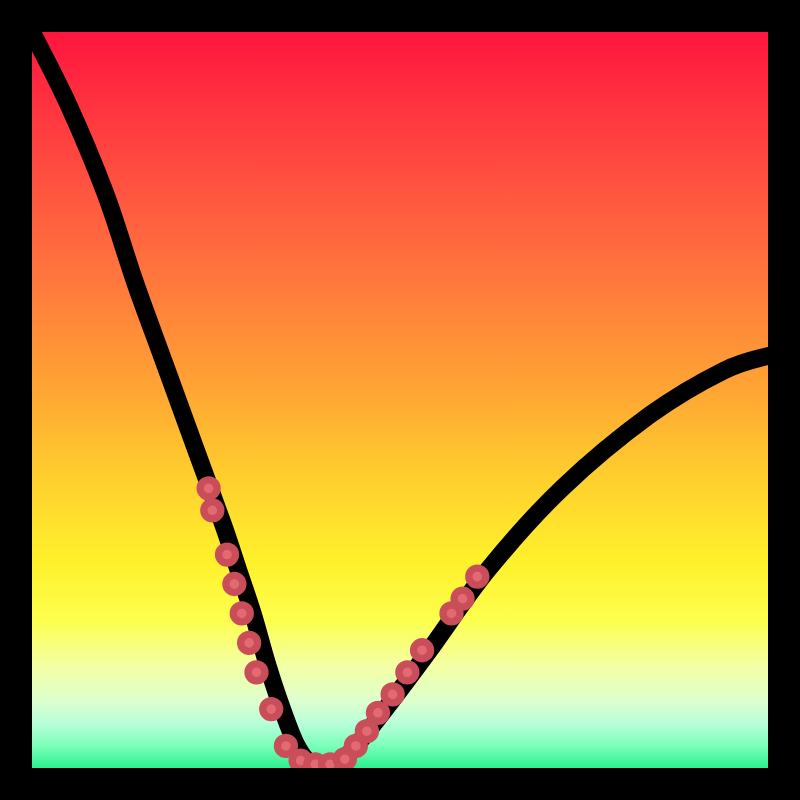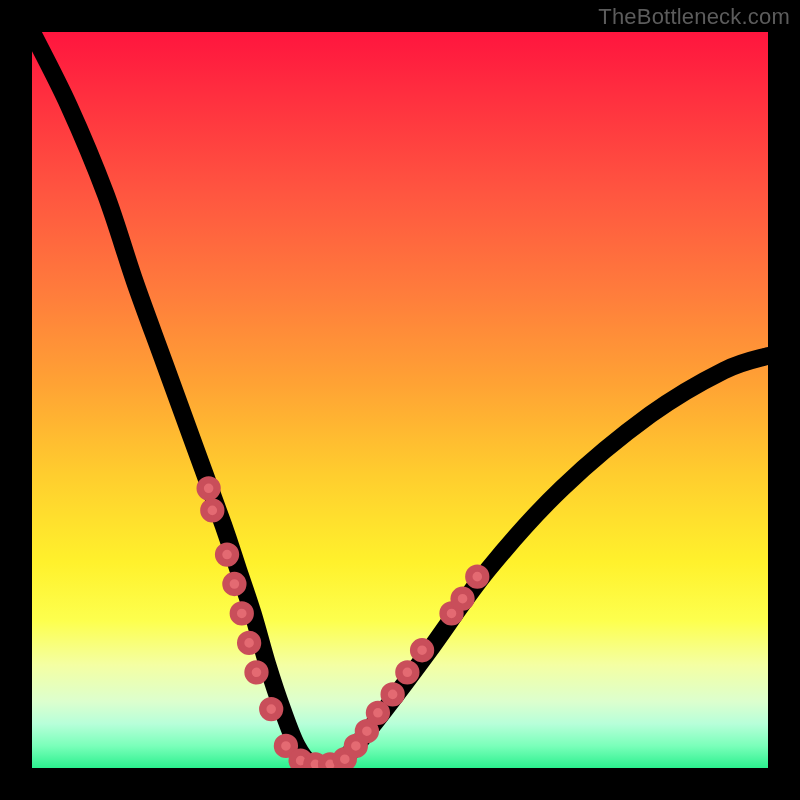--- a/index.html
+++ b/index.html
@@ -73,21 +73,20 @@
   .marker {
     fill: #e46a72;
     stroke: #c94e5a;
     stroke-width: 1;
   }
 </style>
 </head>
 <body>
 
 <div class="frame">
-  <div class="watermark">TheBottleneck.com</div>
   <div class="plot">
     <div class="gradient"></div>
     <svg class="curve" viewBox="0 0 100 100" preserveAspectRatio="none">
       <path id="curve-path" class="curve-line" d="M 0.00 0.00 C 0.83 1.67, 3.33 6.33, 5.00 10.00 C 6.67 13.67, 8.50 18.00, 10.00 22.00 C 11.50 26.00, 12.67 30.17, 14.00 34.00 C 15.33 37.83, 16.67 41.33, 18.00 45.00 C 19.33 48.67, 20.67 52.33, 22.00 56.00 C 23.33 59.67, 25.00 64.17, 26.00 67.00 C 27.00 69.83, 27.33 71.00, 28.00 73.00 C 28.67 75.00, 29.33 76.83, 30.00 79.00 C 30.67 81.17, 31.33 83.83, 32.00 86.00 C 32.67 88.17, 33.33 90.17, 34.00 92.00 C 34.67 93.83, 35.33 95.75, 36.00 97.00 C 36.67 98.25, 37.33 99.08, 38.00 99.50 C 38.67 99.92, 39.33 99.58, 40.00 99.50 C 40.67 99.42, 41.33 99.42, 42.00 99.00 C 42.67 98.58, 43.00 98.17, 44.00 97.00 C 45.00 95.83, 46.33 94.17, 48.00 92.00 C 49.67 89.83, 51.67 87.17, 54.00 84.00 C 56.33 80.83, 59.00 76.67, 62.00 73.00 C 65.00 69.33, 68.33 65.50, 72.00 62.00 C 75.67 58.50, 80.33 54.67, 84.00 52.00 C 87.67 49.33, 91.33 47.33, 94.00 46.00 C 96.67 44.67, 99.00 44.33, 100.00 44.00"></path>
       <g id="markers">
           <circle cx="24.00" cy="62.00" r="1.15" class="marker"></circle>
           <circle cx="24.50" cy="65.00" r="1.15" class="marker"></circle>
           <circle cx="26.50" cy="71.00" r="1.15" class="marker"></circle>
           <circle cx="27.50" cy="75.00" r="1.15" class="marker"></circle>
           <circle cx="28.50" cy="79.00" r="1.15" class="marker"></circle>

